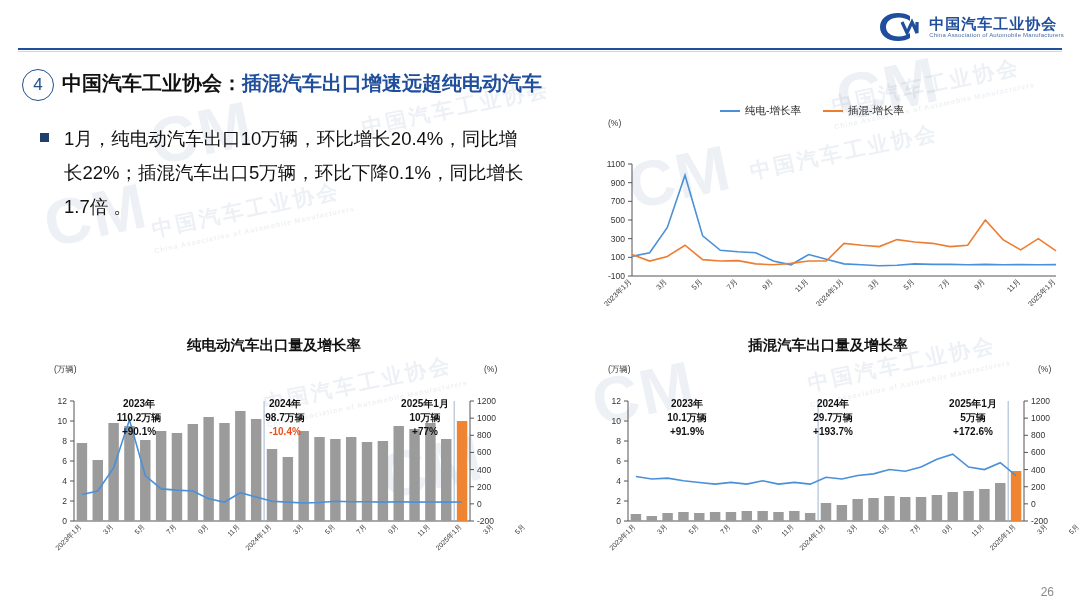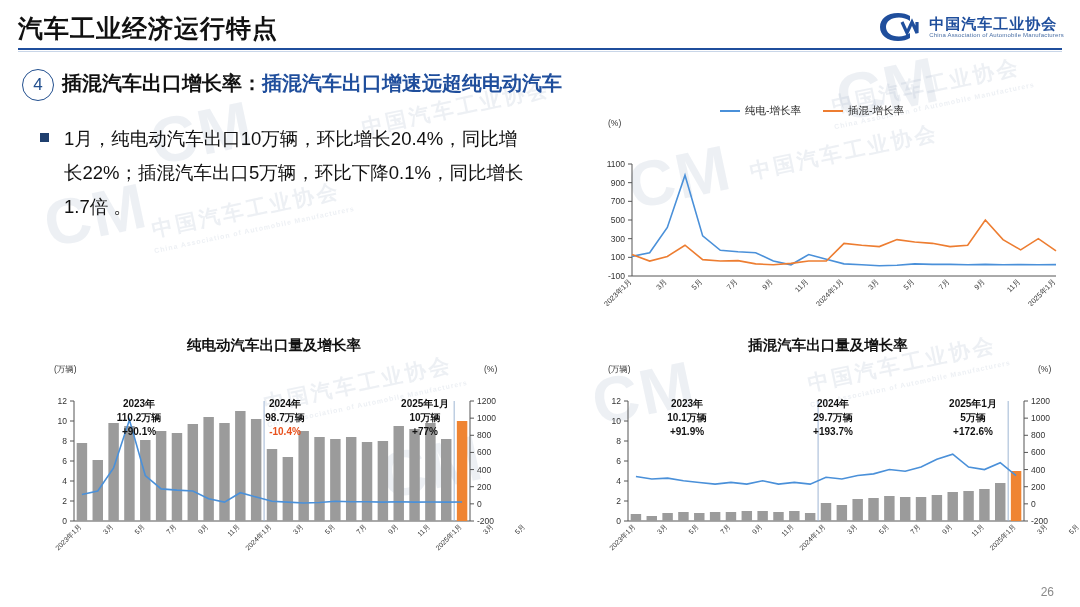--- a/index.html
+++ b/index.html
@@ -77,21 +77,20 @@
   .plot{position:relative;}
   .unit{position:absolute;font-size:8.5px;color:#333;}
   .annot{position:absolute;font-size:10px;line-height:14px;text-align:center;color:#111;font-weight:bold;}
   .annot .neg{color:#e8511d;}
   .pagenum{position:absolute;right:26px;bottom:8px;font-size:12px;color:#8a8a8a;}
 </style>
 </head>
 <body>
 
 <div class="header">
-  <div class="header-title">汽车工业经济运行特点</div>
   <div class="header-rule"></div>
   <div class="header-rule2"></div>
   <div class="logo">
     <div class="logo-mark">
       <svg width="44" height="34" viewBox="0 0 44 34">
         <path d="M21 3 C10 3 3 9 3 17 C3 25 10 31 21 31 C26 31 30 30 33 28 L33 23 C30 25 26 26.5 22 26.5 C14 26.5 9 22.5 9 17 C9 11.5 14 7.5 22 7.5 C26 7.5 30 9 33 11 L33 6 C30 4 26 3 21 3 Z" fill="#1f4e9c"></path>
         <path d="M25 12 L30 23 L35 12 L40 23 L40 12" fill="none" stroke="#1f4e9c" stroke-width="3.2"></path>
       </svg>
     </div>
     <div class="logo-text">
@@ -118,21 +117,21 @@
 <div class="wm wm-en" style="left:808px;top:380px;transform:rotate(-12deg);">China Association of Automobile Manufacturers</div>
 
 <div class="wm wm-cm" style="left:150px;top:96px;transform:rotate(-12deg);">CM</div>
 <div class="wm wm-tx" style="left:360px;top:94px;transform:rotate(-12deg);">中国汽车工业协会</div>
 
 <div class="wm wm-cm" style="left:628px;top:140px;transform:rotate(-12deg);">CM</div>
 <div class="wm wm-tx" style="left:748px;top:138px;transform:rotate(-12deg);">中国汽车工业协会</div>
 
 <div class="sec-num">4</div>
 <div class="sec-title">
-  <span>插混汽车出口增长率：</span><span class="blue">插混汽车出口增速远超纯电动汽车</span>
+  <span>中国汽车工业协会：</span><span class="blue">插混汽车出口增速远超纯电动汽车</span>
 </div>
 
 <div class="bullet-sq"></div>
 <div class="bullet-text">1月，纯电动汽车出口10万辆，环比增长20.4%，同比增长22%；插混汽车出口5万辆，环比下降0.1%，同比增长1.7倍 。</div>
 
 <div class="panel" id="panel-growth" style="left:556px;top:92px;width:512px;height:230px;">
   <div class="legend">
     <div class="legend-item">
       <span class="legend-line" style="background:#4a90d9"></span>
       <span>纯电-增长率</span>

